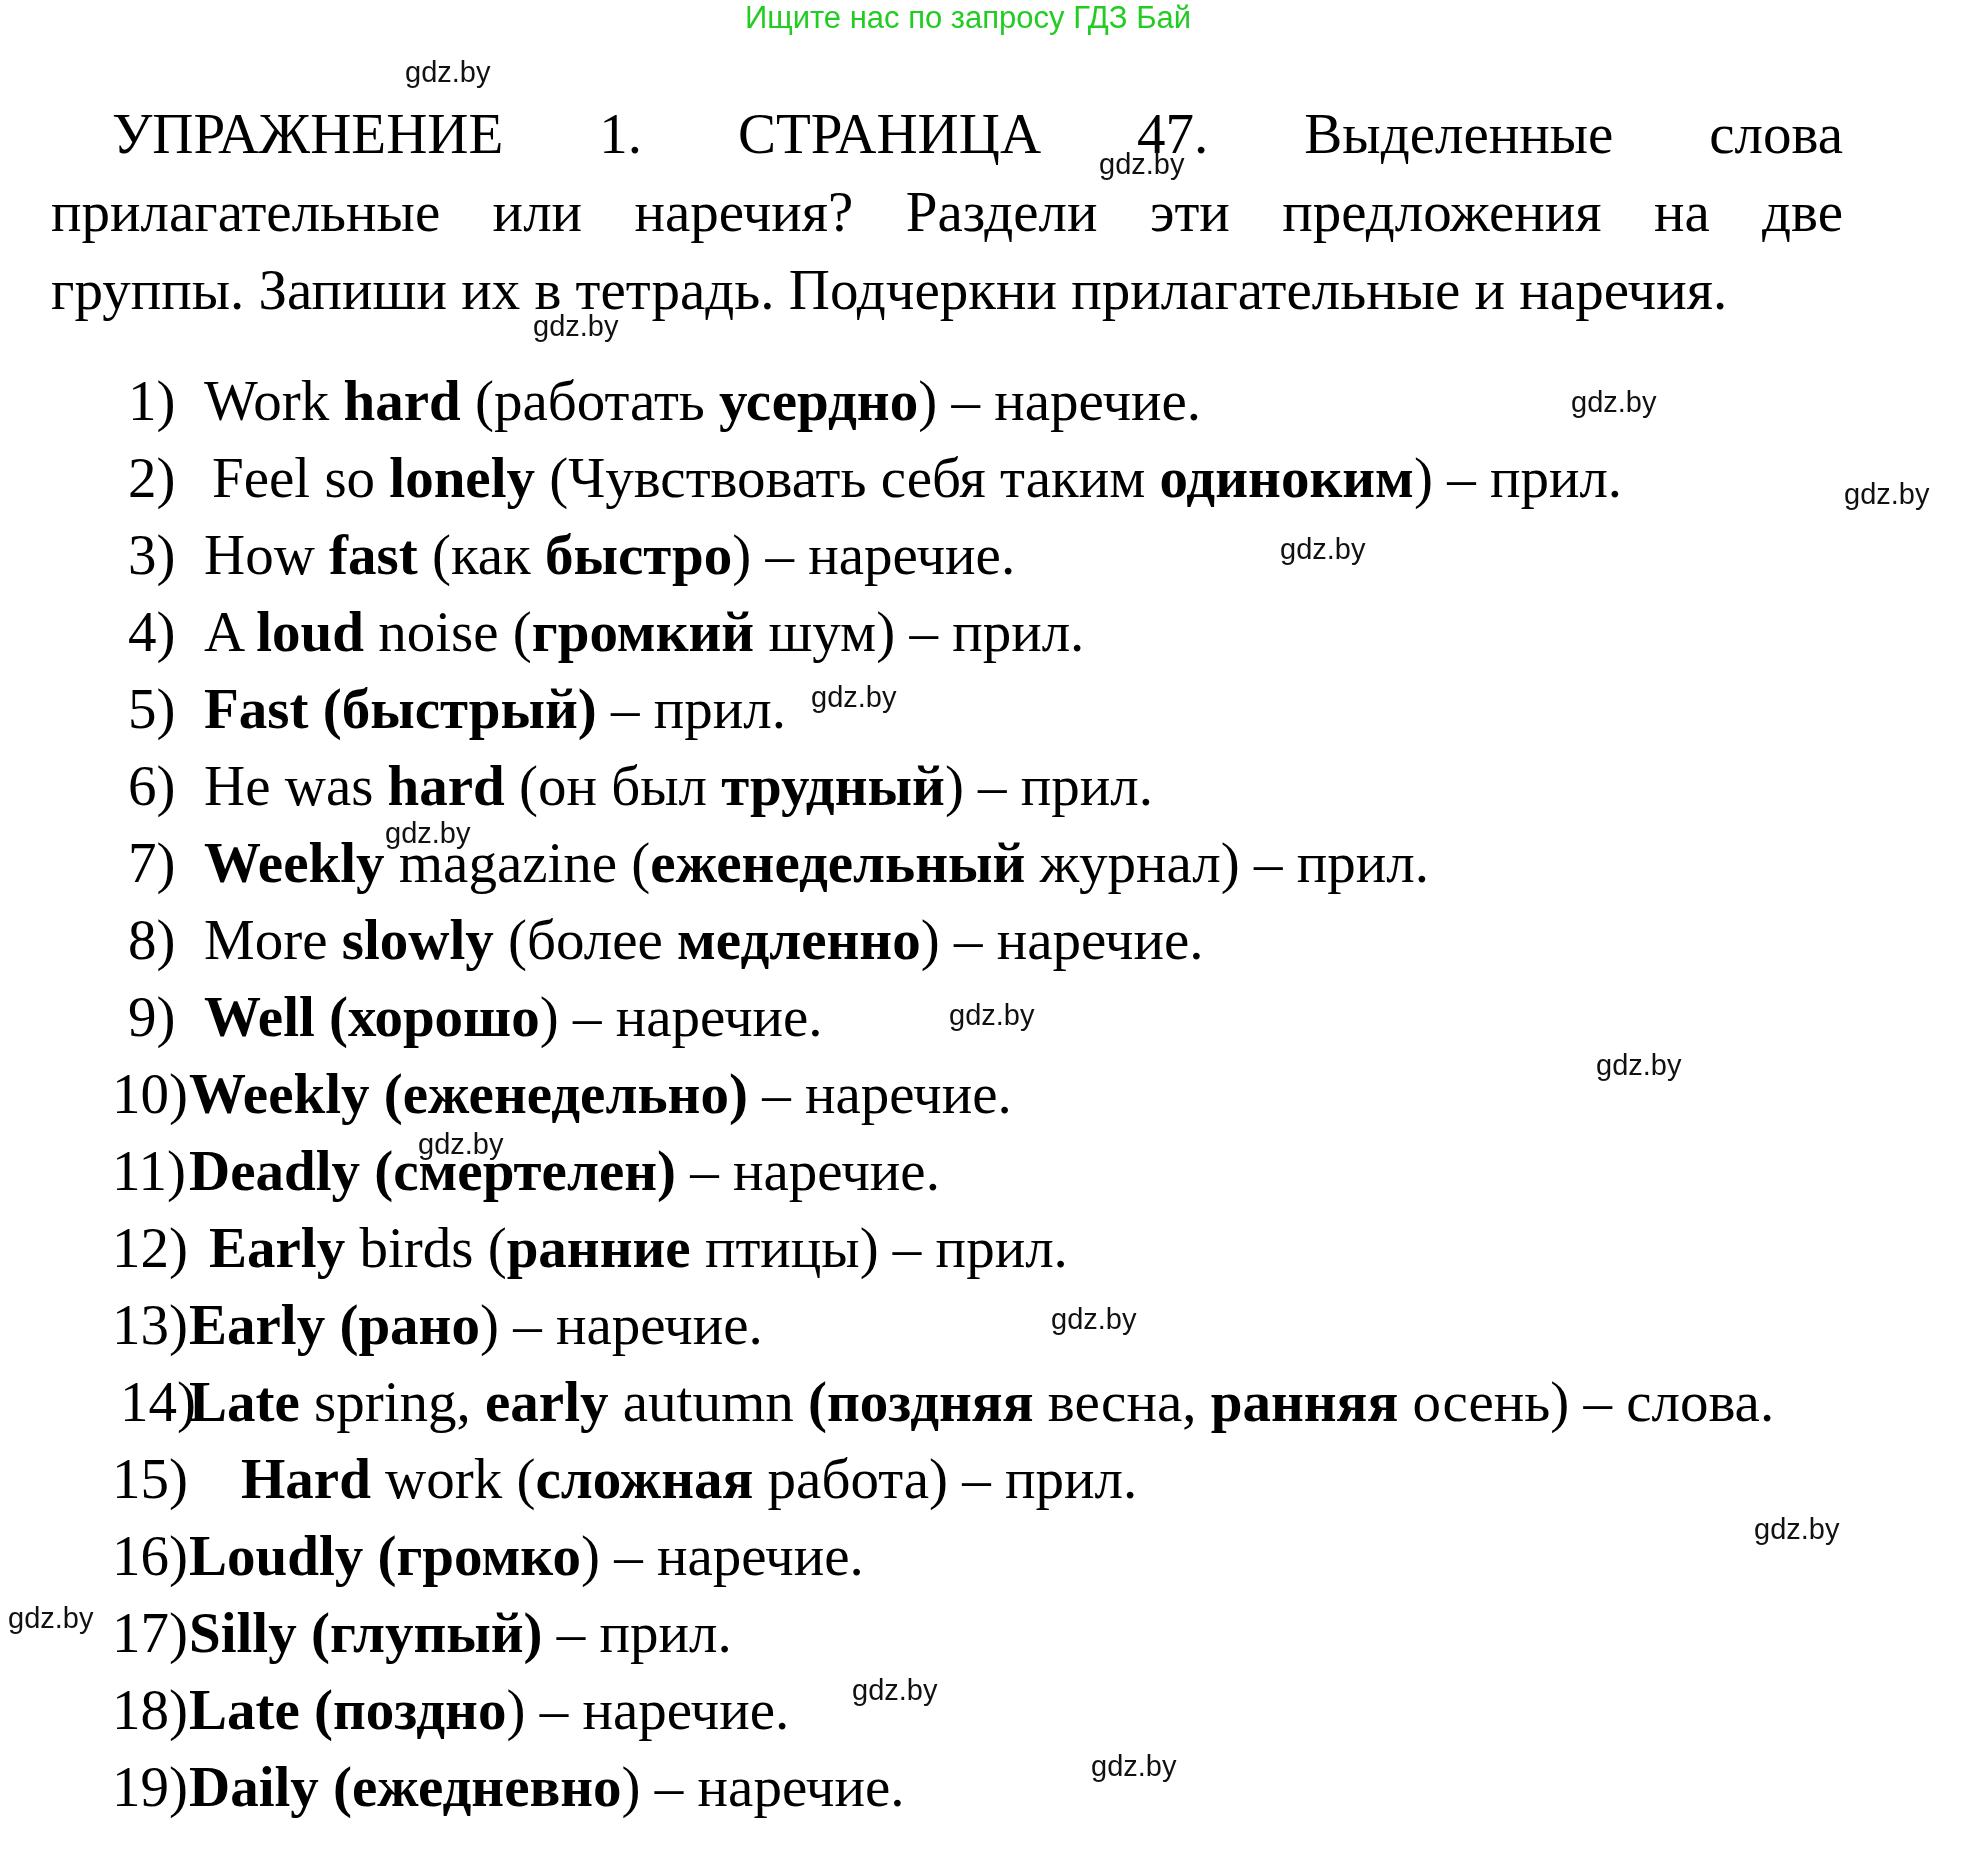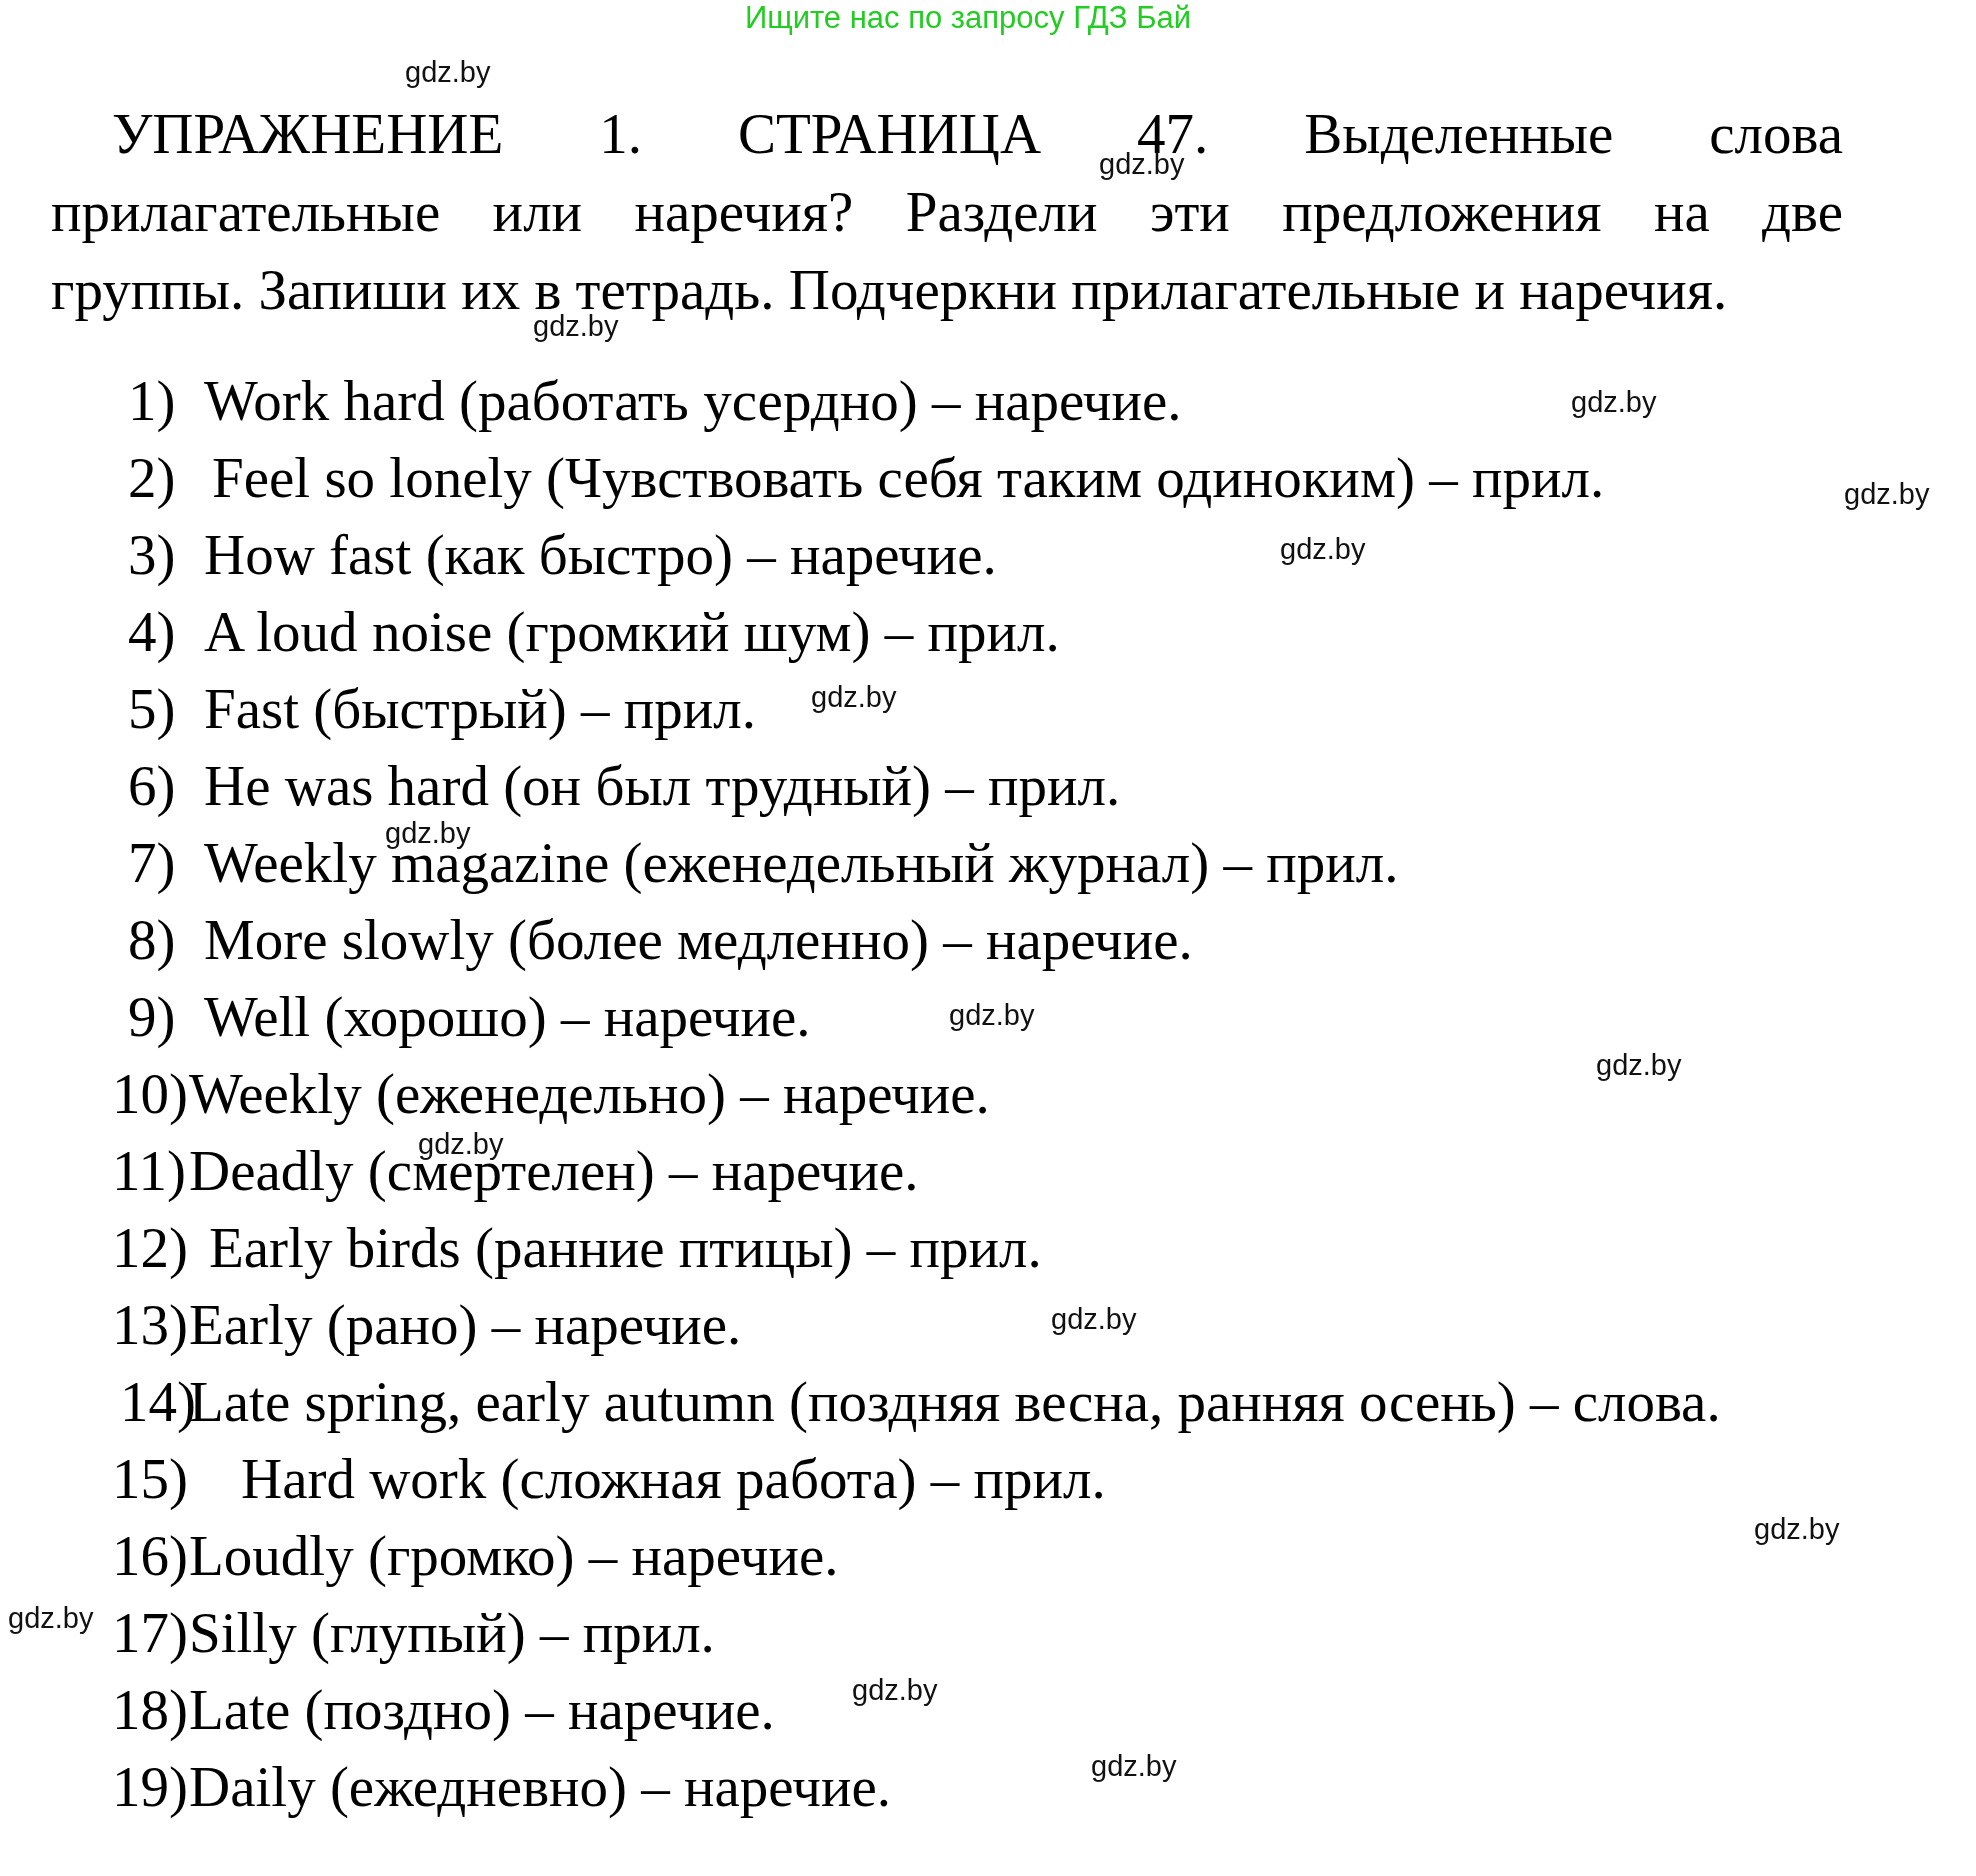--- a/index.html
+++ b/index.html
@@ -13,21 +13,21 @@
     position: absolute; font-family: "Liberation Serif", serif; font-size: 57px;
     color: #000; white-space: nowrap; line-height: 1;
     text-align: justify; text-align-last: justify;
   }
   .item {
     position: absolute; font-family: "Liberation Serif", serif; font-size: 57px;
     color: #000; white-space: nowrap; line-height: 1;
   }
   .item .num { position: absolute; }
   .item .text { position: absolute; }
-  .b { font-weight: normal; text-align: center; }
+  .b { font-weight: bold; text-align: center; }
   .wm {
     position: absolute; font-family: "Liberation Sans", sans-serif; font-size: 29px;
     color: #111; line-height: 1; white-space: nowrap;
   }
   .footer {
     position: absolute; left: 0; width: 1976px; top: 1838px; text-align: center;
     font-family: "Liberation Sans", sans-serif; font-size: 31px; line-height: 36px;
     white-space: pre;
   }
 </style>

